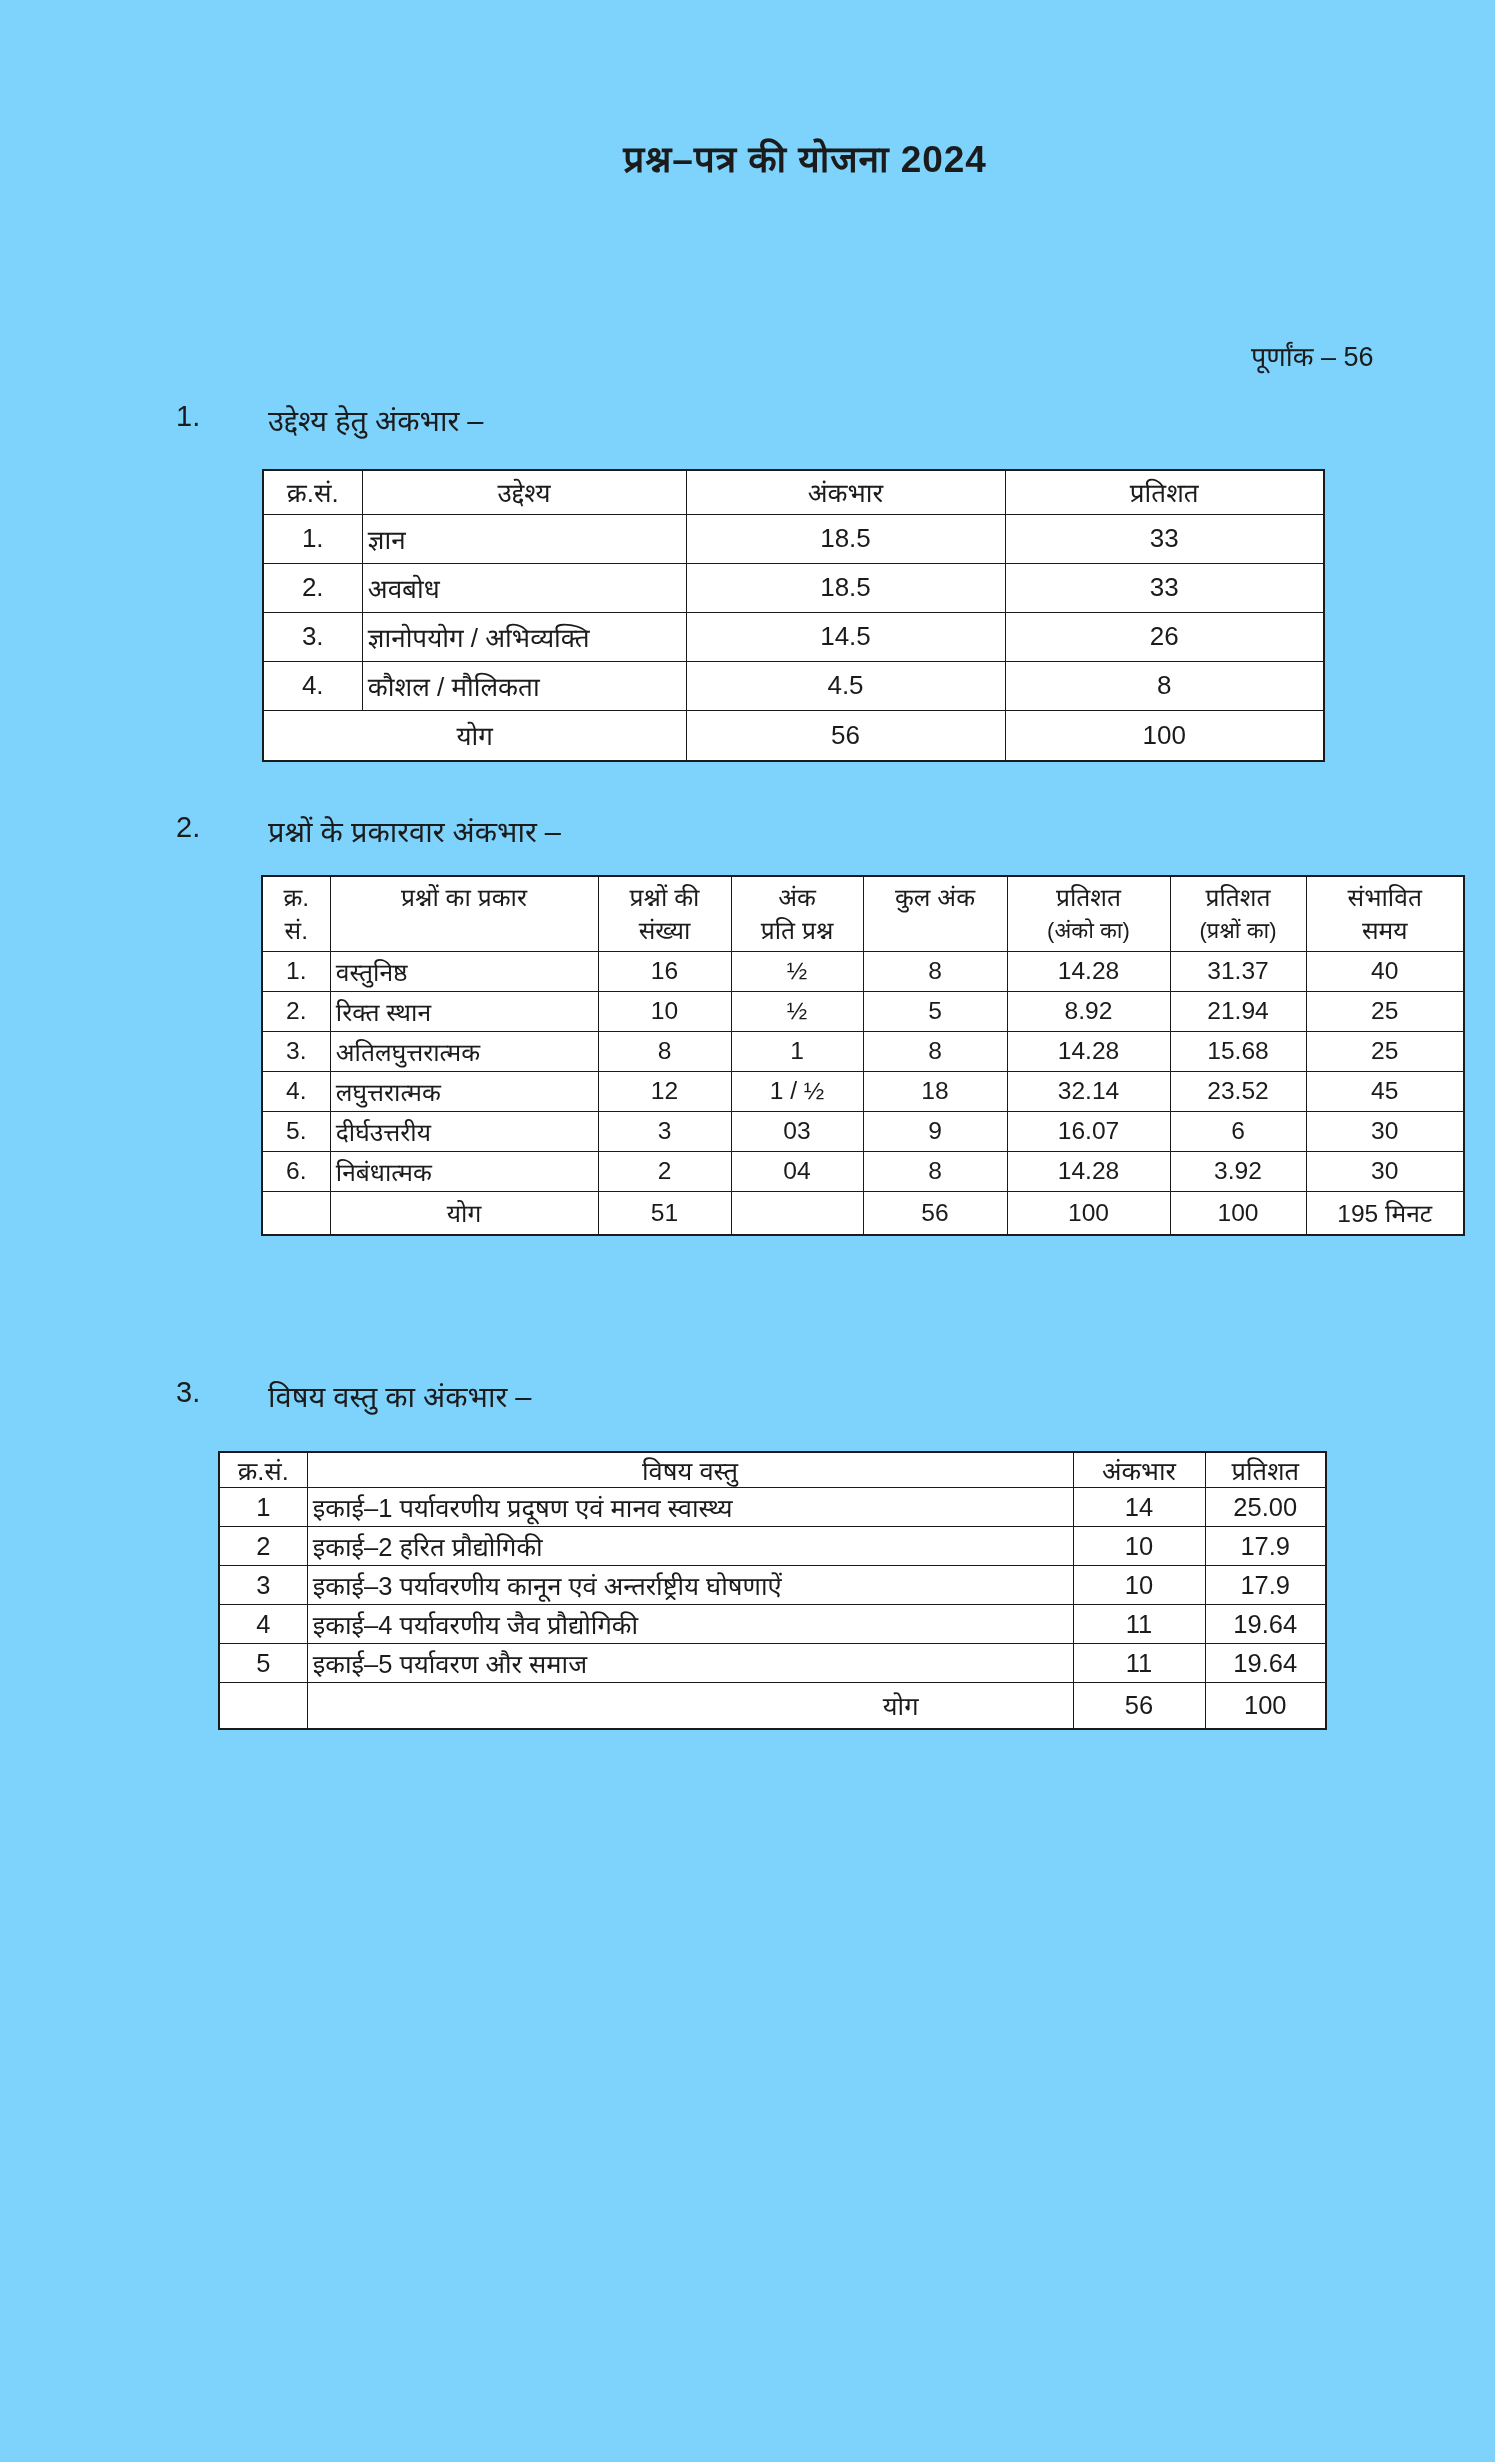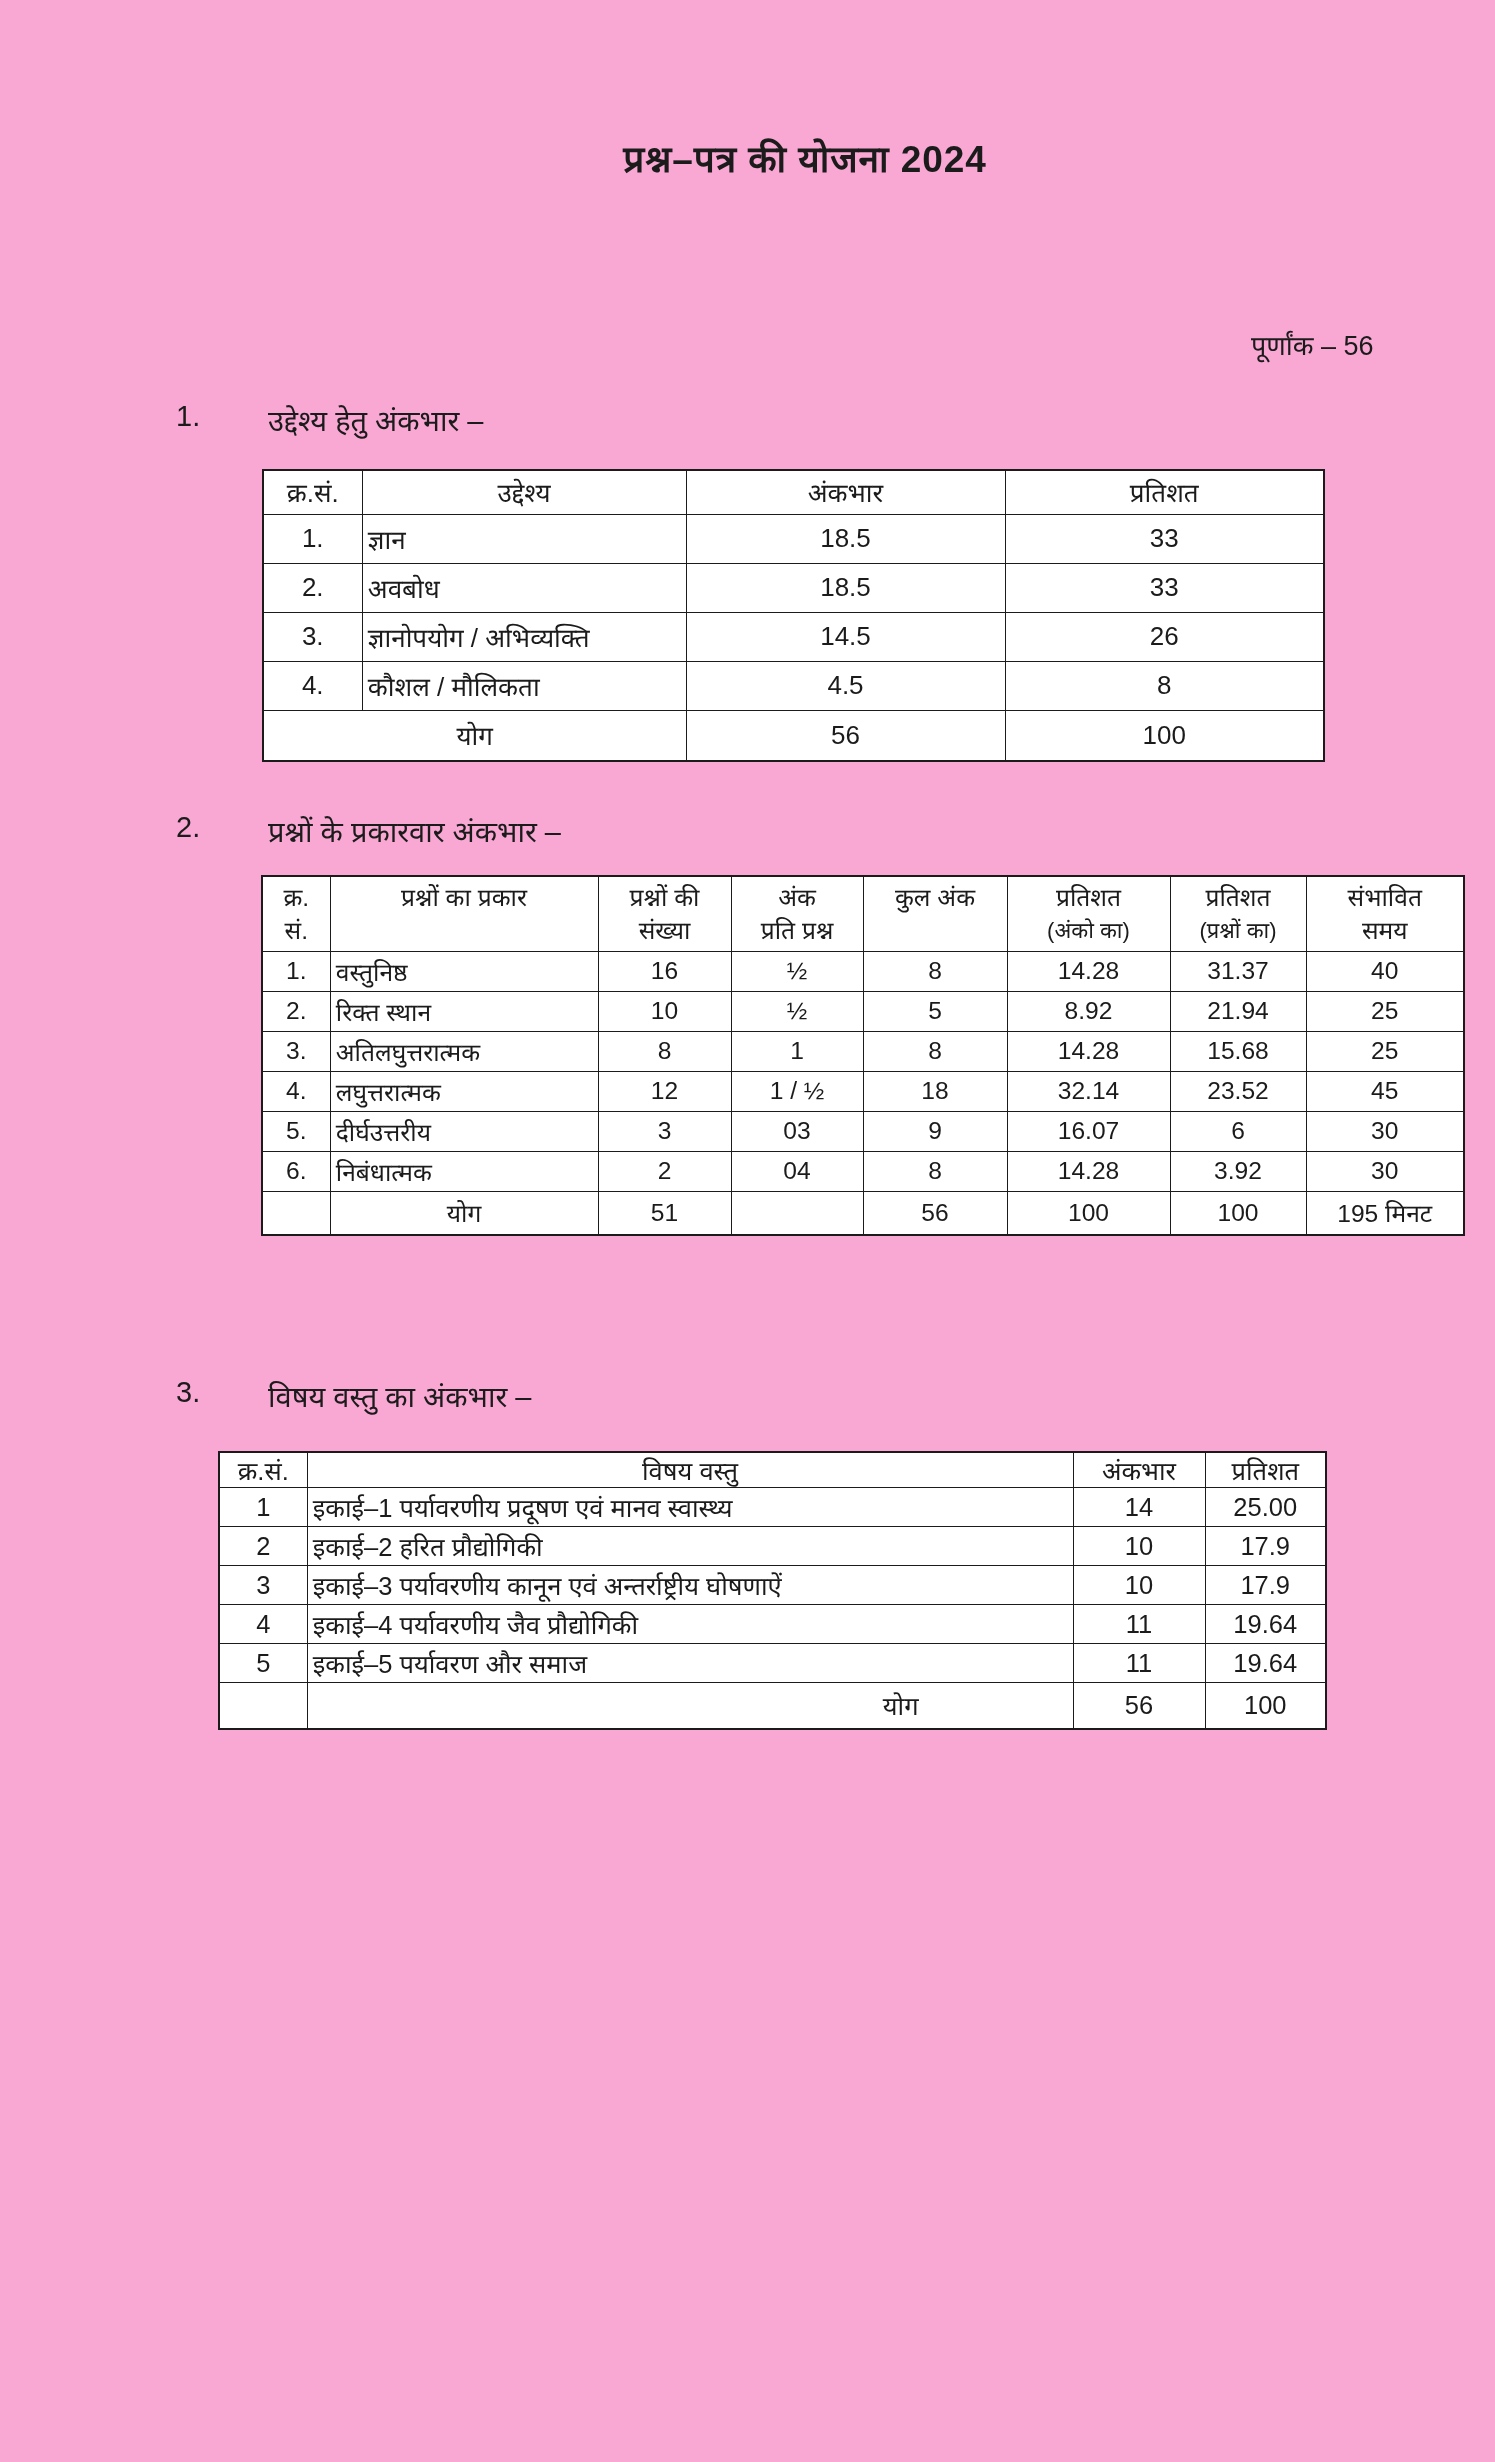--- a/index.html
+++ b/index.html
@@ -1,27 +1,27 @@
 <!DOCTYPE html>
 <html style="font-size:14px"><head>
 <meta charset="utf-8">
 <style>
   html,body { margin:0; padding:0; background:#e8e8e8; }
   .page {
-    position:relative; width:1495px; height:2462px; background:#f9a8d4;
+    position:relative; width:1495px; height:2462px; background:#7dd3fc;
     font-family:"Liberation Sans","DejaVu Sans",sans-serif; color:#1b1b1b;
     overflow:hidden; margin:0 auto;
   }
   .title {
     position:absolute; top:132px; left:176px; width:1258px;
     text-align:center; font-size:37px; font-weight:bold; letter-spacing:0.9px;
   }
   .meta { position:absolute; top:252px; left:176px; font-size:27px; line-height:44px; }
   .meta sup { font-size:18.5px; }
-  .full-marks { position:absolute; top:326px; left:1251px; font-size:27px; }
+  .full-marks { position:absolute; top:337px; left:1251px; font-size:27px; }
 
   .section-heading { position:absolute; display:flex; font-size:29px; }
   .section-num { width:92px; flex:0 0 auto; }
   #s1 { top:400px; left:176px; }
   #s2 { top:811px; left:176px; }
   #s3 { top:1376px; left:176px; }
 
   table { position:absolute; border-collapse:collapse; table-layout:fixed; background:#fff; }
   th, td {
     border:1.8px solid #1b1b1b; font-weight:normal; text-align:center;

